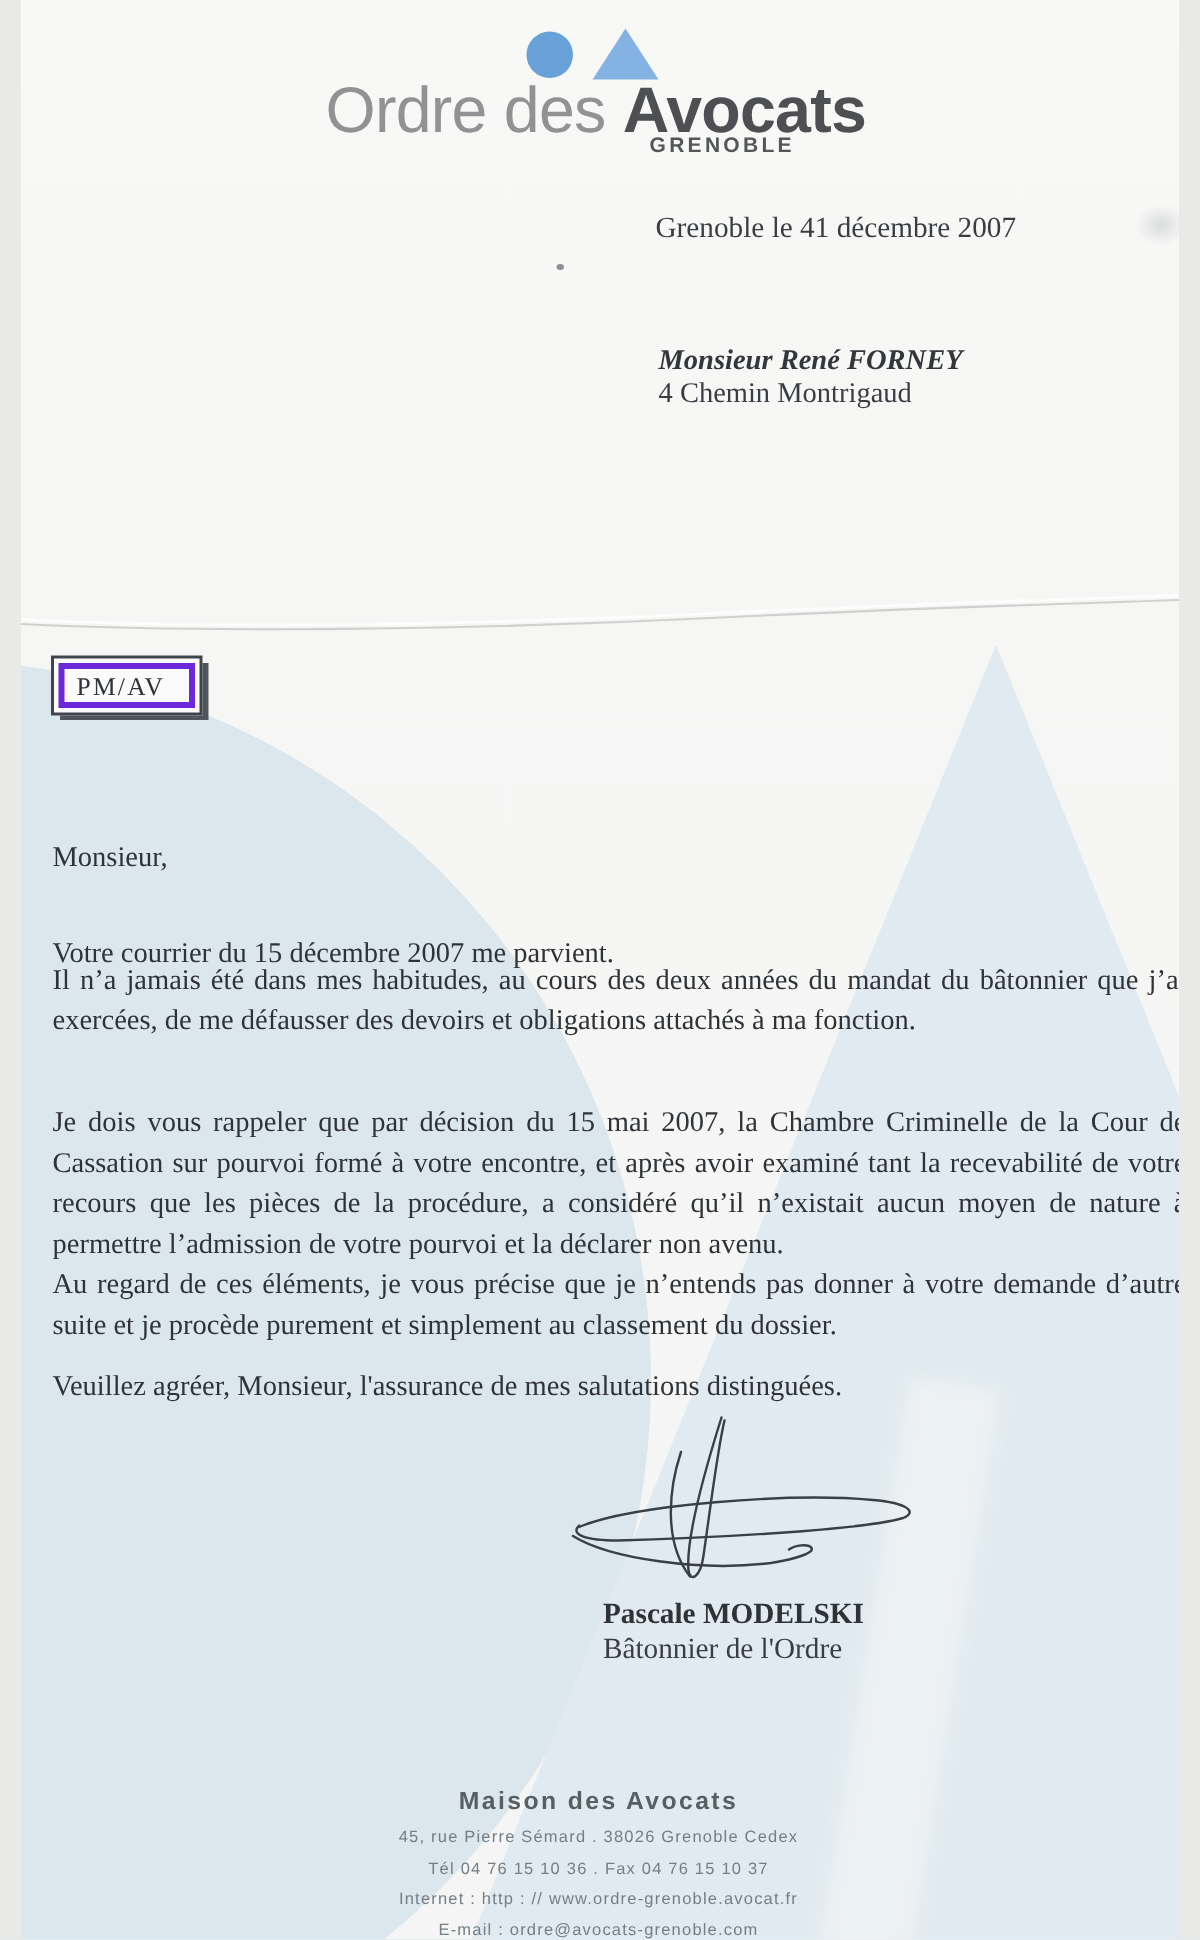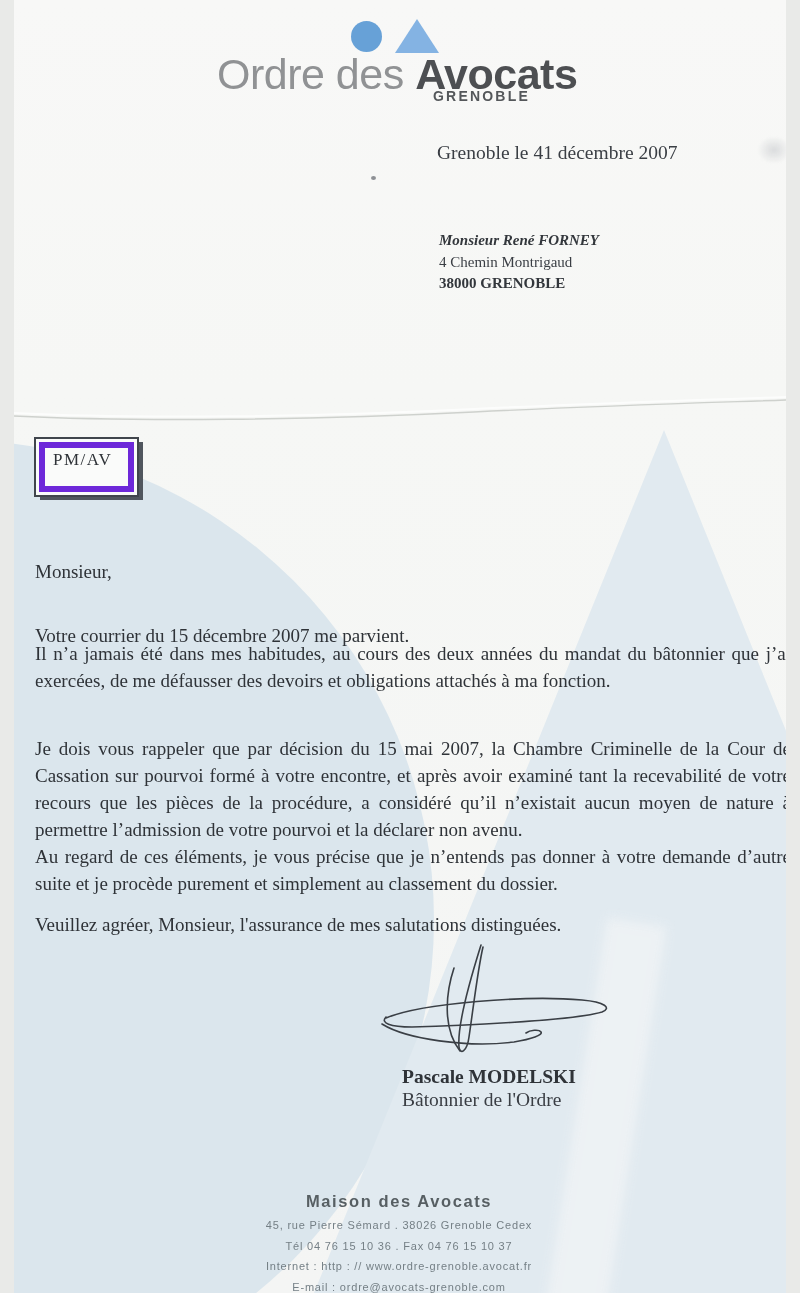--- a/index.html
+++ b/index.html
@@ -56,33 +56,33 @@
   .org-city {
     position:absolute; left:419px; top:88px; z-index:2;
     font-family:"Liberation Sans", sans-serif; font-size:14px; font-weight:700;
     letter-spacing:2.2px; color:#54575a; white-space:nowrap;
   }
   
   .dateline {
     position:absolute; left:423px; top:142px; z-index:2;
     font-size:19.5px; color:#3a3e44; white-space:nowrap;
   }
-  .recipient { position:absolute; left:425px; top:230px; z-index:2; font-size:15px; line-height:21.5px; }
+  .recipient { position:absolute; left:425px; top:230px; z-index:2; font-size:19px; line-height:21.5px; }
   .recipient .name { font-weight:700; font-style:italic; color:#33373c; }
   .recipient .street { color:#3a3e44; }
   .recipient .city { font-weight:700; color:#33373c; }
   
   .ref-box {
     position:absolute; left:20px; top:437px; z-index:2;
     background:#fafbfa; border:2px solid #40454c;
     box-shadow:5px 4px 0 -1px #50565e;
     padding:3px;
   }
   .ref-box-inner {
-    border:6px solid #6d28d9; padding:2px 16px 16px 8px;
+    border:4px solid #6d28d9; padding:2px 16px 0 8px;
     font-size:17px; letter-spacing:1.5px; color:#2f3338;
   }
   
   .body-text p {
     position:absolute; left:21px; width:756px; margin:0; z-index:2;
     font-size:19px; line-height:27px; text-align:justify; color:#2f3338;
   }
   p.salutation { top:558px; text-align:left; }
   p.par-1 { top:622px; text-align:left; }
   p.par-2 { top:640px; }
@@ -126,21 +126,20 @@
   <div class="org-name">
     <span class="light">Ordre des </span><span class="bold">Avocats</span>
   </div>
   <div class="org-city">GRENOBLE</div>
 
   <div class="dateline">Grenoble le 41 décembre 2007</div>
 
   <div class="recipient">
     <div class="name">Monsieur René FORNEY</div>
     <div class="street">4 Chemin Montrigaud</div>
-    <div class="city">38000 GRENOBLE</div>
   </div>
 
   <div class="ref-box">
     <div class="ref-box-inner">PM/AV</div>
   </div>
 
   <div class="body-text">
     <p class="salutation">Monsieur,</p>
     <p class="par-1">Votre courrier du 15 décembre 2007 me parvient.</p>
     <p class="par-2">Il n’a jamais été dans mes habitudes, au cours des deux années du mandat du bâtonnier que j’ai exercées, de me défausser des devoirs et obligations attachés à ma fonction.</p>

